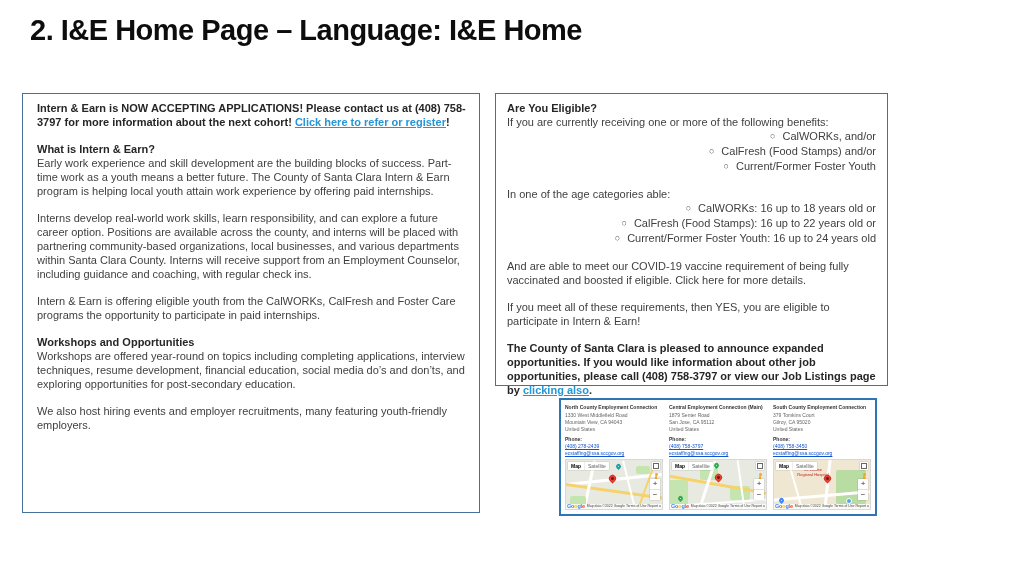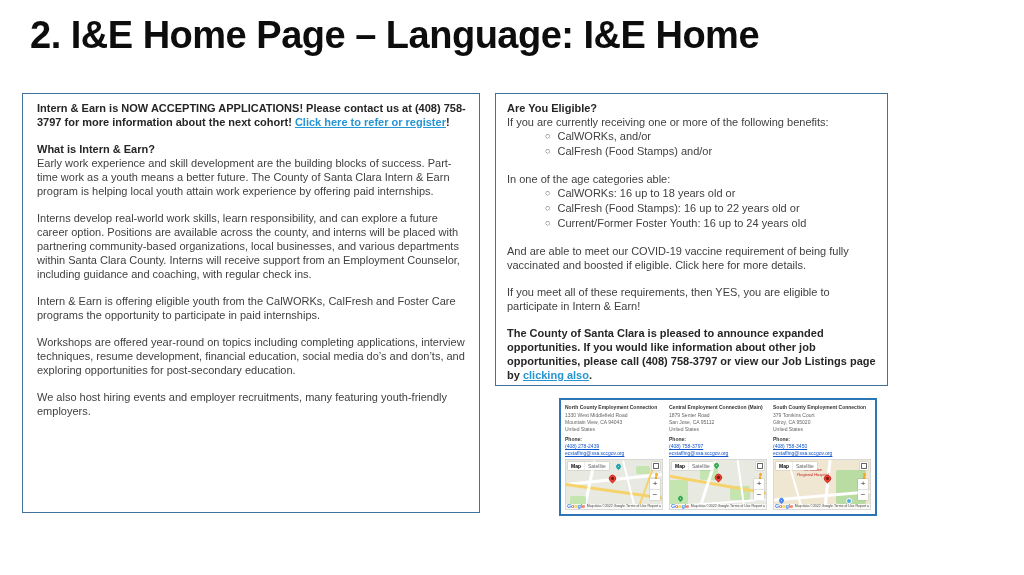--- a/index.html
+++ b/index.html
@@ -1,28 +1,28 @@
 <!DOCTYPE html>
 <html><head>
 <meta charset="utf-8">
 <style>
   html,body{margin:0;padding:0;background:#fff;width:1024px;height:575px;overflow:hidden;
     font-family:"Liberation Sans","DejaVu Sans",sans-serif;}
   .slide{position:relative;width:1024px;height:575px;background:#ffffff;}
-  .title{position:absolute;left:30px;top:14px;margin:0;font-size:38px;font-weight:700;color:#0d0d0d;letter-spacing:-0.5px;}
+  .title{position:absolute;left:30px;top:14px;margin:0;font-size:29px;font-weight:700;color:#0d0d0d;letter-spacing:-0.5px;}
   .box{position:absolute;border:1.5px solid #41719C;background:#fff;color:#3f3f3f;
     font-size:11px;line-height:14px;padding:7px 11px;box-sizing:border-box;}
   .left-box{left:22px;top:93px;width:458px;height:420px;padding-left:14px;}
   .right-box{left:495px;top:93px;width:393px;height:293px;}
   .box p{margin:0 0 13px 0;}
   .box p.tight{margin:0;}
   b,.bold{font-weight:700;color:#262626;}
   .link{color:#2595D3;font-weight:700;text-decoration:underline;cursor:pointer;}
   ul.circle-list{list-style:none;margin:0;padding:0 0 0 38px;}
-  ul.circle-list li{margin:0;}
+  ul.circle-list li{margin:0;text-align:right;}
   ul.circle-list li::before{content:"\25CB";color:#595959;font-size:9px;margin-right:7px;position:relative;top:-1px;}
   
   .maps-box{position:absolute;left:559px;top:398px;width:318px;height:118px;border:2px solid #2E75B6;
     box-sizing:border-box;background:#fff;display:flex;gap:6px;padding:4px;}
   .loc-card{width:99px;display:flex;flex-direction:column;font-size:5px;line-height:7px;color:#555;}
   .loc-name{font-weight:700;color:#333;margin-bottom:1px;}
   .loc-line{color:#666;}
   .loc-phone-label{font-weight:700;color:#333;margin-top:3px;}
   .loc-link{color:#1155CC;text-decoration:underline;cursor:pointer;display:inline-block;}
   .map{position:relative;margin-top:2px;height:52px;border:0.5px solid #d8d8d8;overflow:hidden;background:#e8eae1;}
@@ -66,30 +66,32 @@
 <div class="slide">
 
   <h1 class="title">2. I&amp;E Home Page – Language: I&amp;E Home</h1>
 
   <div class="box left-box">
     <p><b>Intern &amp; Earn is NOW ACCEPTING APPLICATIONS! Please contact us at (408) 758-3797 for more information about the next cohort! </b><a class="link">Click here to refer or register</a><b>!</b></p>
     <p class="tight"><b>What is Intern &amp; Earn?</b></p>
     <p>Early work experience and skill development are the building blocks of success. Part-time work as a youth means a better future. The County of Santa Clara Intern &amp; Earn program is helping local youth attain work experience by offering paid internships.</p>
     <p>Interns develop real-world work skills, learn responsibility, and can explore a future career option. Positions are available across the county, and interns will be placed with partnering community-based organizations, local businesses, and various departments within Santa Clara County. Interns will receive support from an Employment Counselor, including guidance and coaching, with regular check ins.</p>
     <p>Intern &amp; Earn is offering eligible youth from the CalWORKs, CalFresh and Foster Care programs the opportunity to participate in paid internships.</p>
+    <p class="tight"><b>Workshops and Opportunities</b></p>
     <p>Workshops are offered year-round on topics including completing applications, interview techniques, resume development, financial education, social media do’s and don’ts, and exploring opportunities for post-secondary education.</p>
     <p>We also host hiring events and employer recruitments, many featuring youth-friendly employers.</p>
   </div>
 
   <div class="box right-box">
     <p class="tight"><b>Are You Eligible?</b></p>
     <p class="tight">If you are currently receiving one or more of the following benefits:</p>
     <ul class="circle-list" style="margin-bottom:13px;">
       <li>CalWORKs, and/or</li>
       <li>CalFresh (Food Stamps) and/or</li>
+      <li>Current/Former Foster Youth</li>
     </ul>
     <p class="tight">In one of the age categories able:</p>
     <ul class="circle-list" style="margin-bottom:13px;">
       <li>CalWORKs: 16 up to 18 years old or</li>
       <li>CalFresh (Food Stamps): 16 up to 22 years old or</li>
       <li>Current/Former Foster Youth: 16 up to 24 years old</li>
     </ul>
     <p>And are able to meet our COVID-19 vaccine requirement of being fully vaccinated and boosted if eligible. Click here for more details.</p>
     <p>If you meet all of these requirements, then YES, you are eligible to participate in Intern &amp; Earn!</p>
     <p><b>The County of Santa Clara is pleased to announce expanded opportunities. If you would like information about other job opportunities, please call (408) 758-3797 or view our Job Listings page by </b><a class="link">clicking also</a><b>.</b></p>

